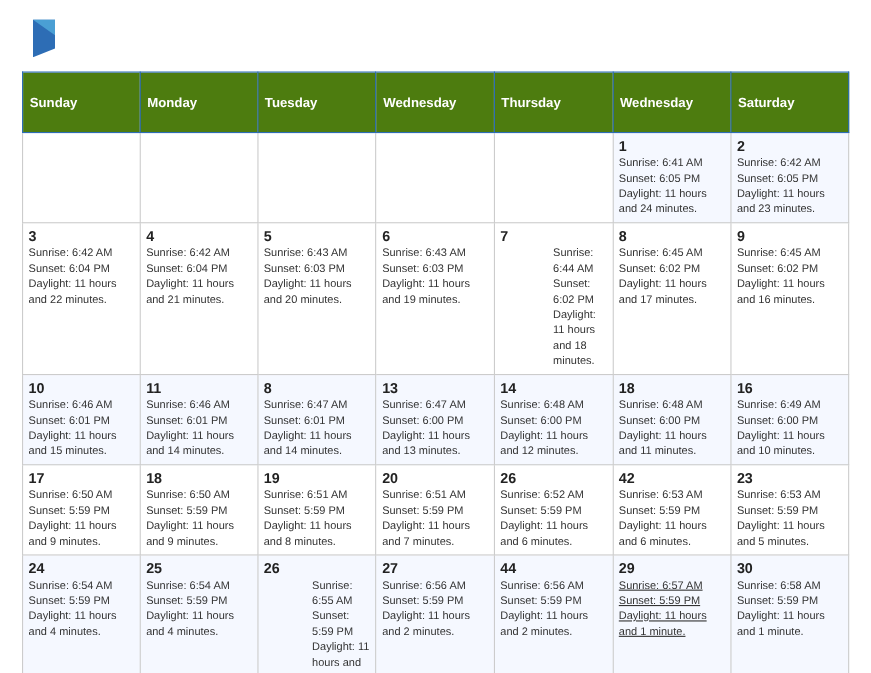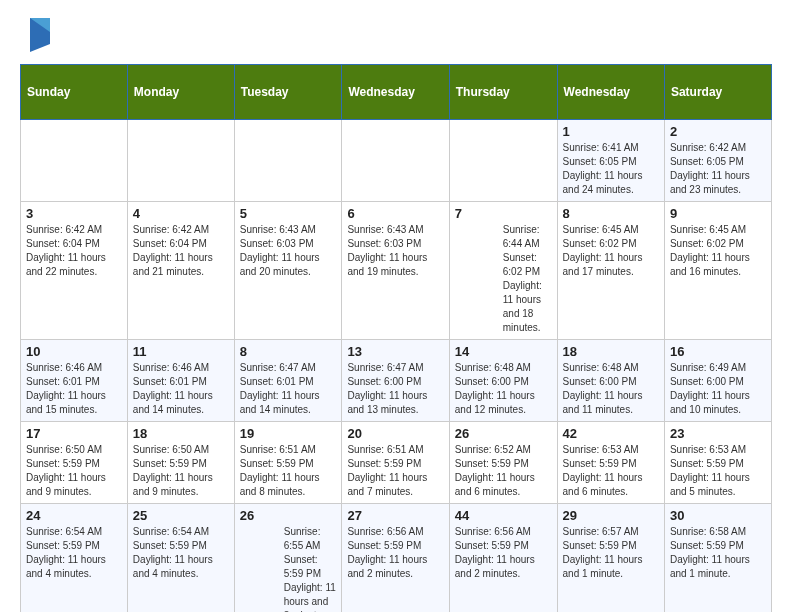--- a/index.html
+++ b/index.html
@@ -299,21 +299,21 @@
 Daylight: 11 hours and 2 minutes.</div>
         </td>
         <td>
           <span class="day-num">44</span>
           <div class="day-info" style="white-space: pre-line;">Sunrise: 6:56 AM
 Sunset: 5:59 PM
 Daylight: 11 hours and 2 minutes.</div>
         </td>
         <td>
           <span class="day-num">29</span>
-          <div class="day-info" style="white-space: pre-line;">Sunrise: 6:57 AM
+          <div class="day-info" style="white-space: pre-line; text-decoration: underline;">Sunrise: 6:57 AM
 Sunset: 5:59 PM
 Daylight: 11 hours and 1 minute.</div>
         </td>
         <td>
           <span class="day-num">30</span>
           <div class="day-info" style="white-space: pre-line;">Sunrise: 6:58 AM
 Sunset: 5:59 PM
 Daylight: 11 hours and 1 minute.</div>
         </td>
       </tr>

